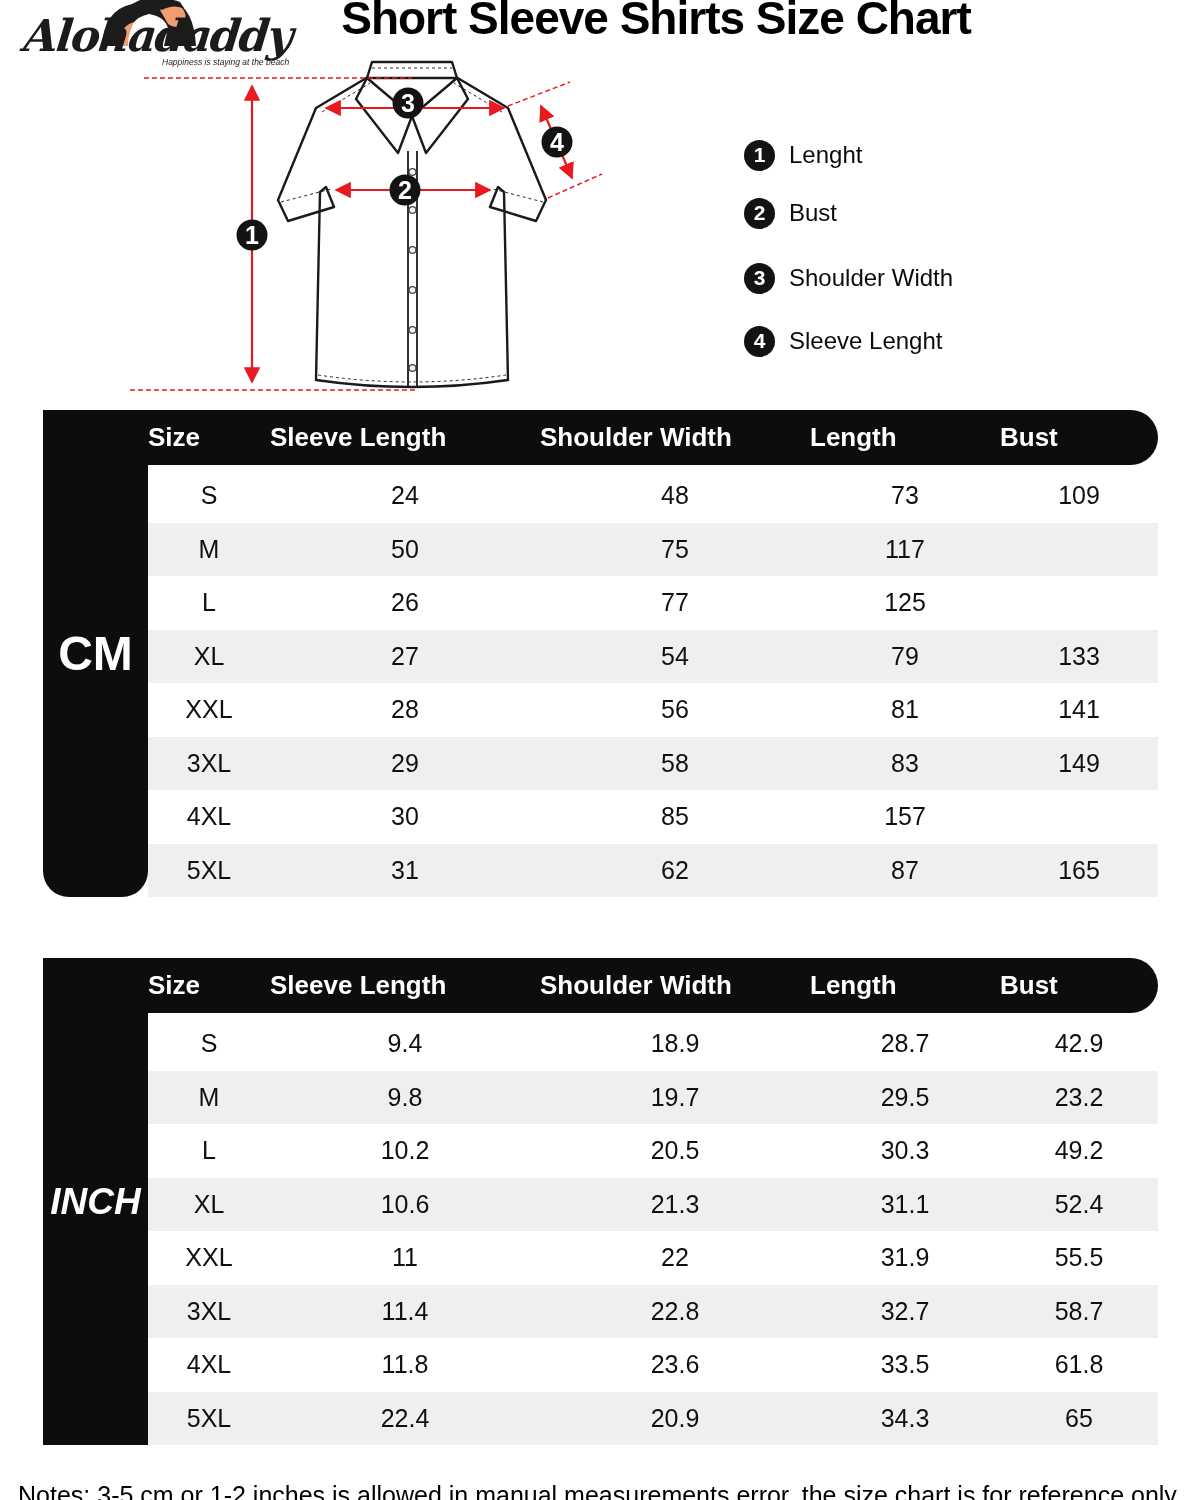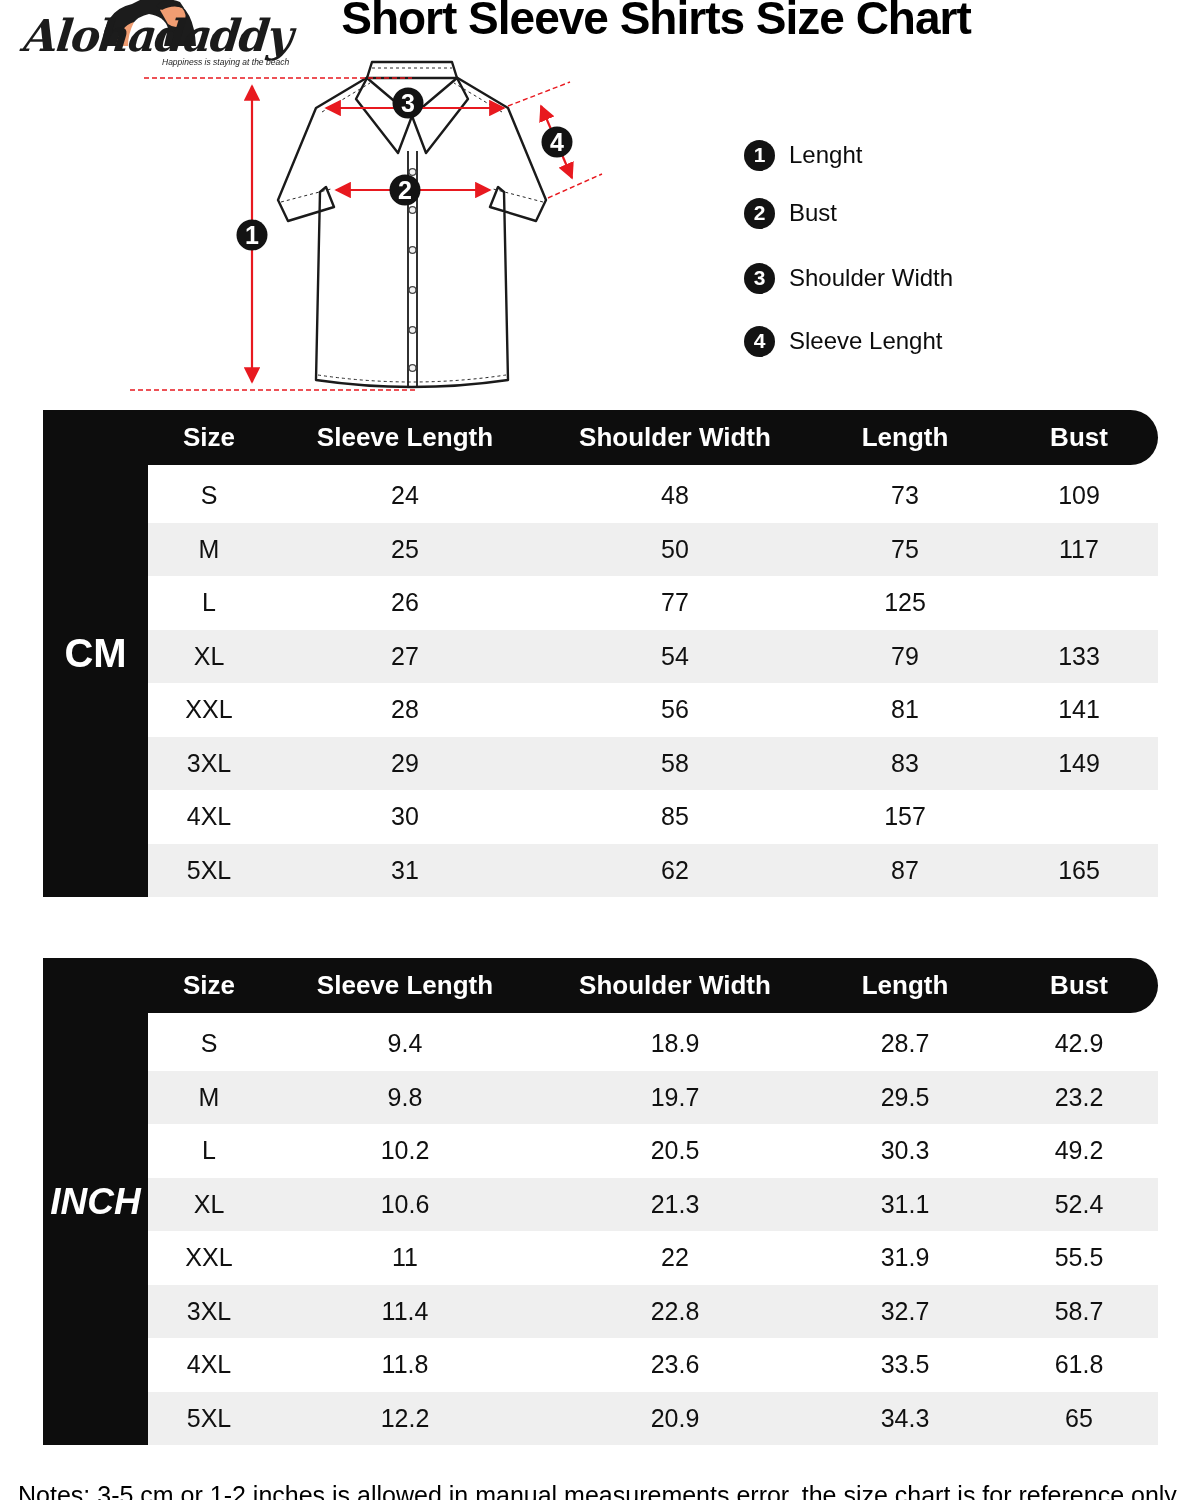--- a/index.html
+++ b/index.html
@@ -39,29 +39,29 @@
     display:flex;align-items:center;justify-content:center;
     font-size:21px;font-weight:bold;flex:0 0 31px;
   }
   .legend-label{font-size:24px;color:#0c0c0c;white-space:nowrap;}
   
   .size-table{position:absolute;left:43px;width:1115px;height:487px;}
   .unit-col{
     position:absolute;left:0;top:0;width:105px;height:100%;background:#0d0d0d;
     display:flex;align-items:center;justify-content:center;color:#ffffff;font-weight:bold;
   }
-  .unit-cm{font-size:40px;}
+  .unit-cm{font-size:48px;border-radius:26px;}
   .unit-inch{font-size:37px;font-style:italic;}
   .thead{
     position:absolute;left:0;top:0;width:1115px;height:55px;background:#0d0d0d;
     border-radius:0 28px 28px 0;
     display:grid;grid-template-columns:105px 122px 270px 270px 190px 158px;
     align-items:center;
   }
-  .th{color:#fff;font-size:26px;font-weight:bold;text-align:center;}
+  .th{color:#fff;font-size:26px;font-weight:bold;text-align:left;}
   .rows{position:absolute;left:105px;top:59px;width:1010px;}
   .row{
     display:grid;grid-template-columns:122px 270px 270px 190px 158px;
     height:53.5px;align-items:center;background:#ffffff;
   }
   .row:nth-child(even){background:#efefef;}
   .cell{font-size:25px;text-align:center;color:#101010;}
   
   .notes{
     position:absolute;left:0;top:1481px;width:1200px;text-align:center;
@@ -179,21 +179,20 @@
     <div class="rows">
         <div class="row">
           <div class="cell">S</div>
           <div class="cell">24</div>
           <div class="cell">48</div>
           <div class="cell">73</div>
           <div class="cell">109</div>
         </div>
         <div class="row">
           <div class="cell">M</div>
-          <div class="cell">25</div>
           <div class="cell">50</div>
           <div class="cell">75</div>
           <div class="cell">117</div>
         </div>
         <div class="row">
           <div class="cell">L</div>
           <div class="cell">26</div>
           <div class="cell">77</div>
           <div class="cell">125</div>
         </div>
@@ -289,21 +288,21 @@
         </div>
         <div class="row">
           <div class="cell">4XL</div>
           <div class="cell">11.8</div>
           <div class="cell">23.6</div>
           <div class="cell">33.5</div>
           <div class="cell">61.8</div>
         </div>
         <div class="row">
           <div class="cell">5XL</div>
-          <div class="cell">12.2</div>
+          <div class="cell">22.4</div>
           <div class="cell">20.9</div>
           <div class="cell">34.3</div>
           <div class="cell">65</div>
         </div>
       </div>
   </div>
 
   <div class="notes">Notes: 3-5 cm or 1-2 inches is allowed in manual measurements error, the size chart is for reference only.</div>
 
 </div>

